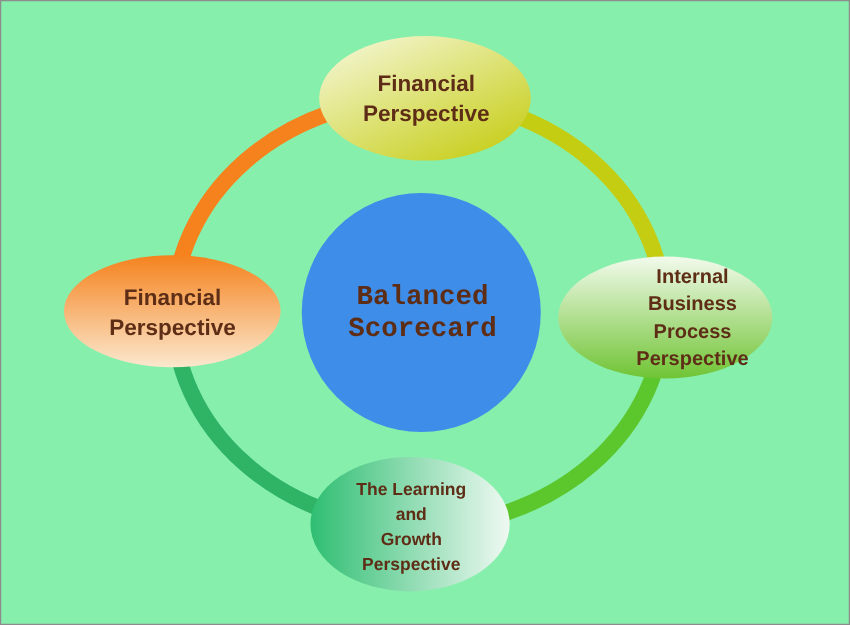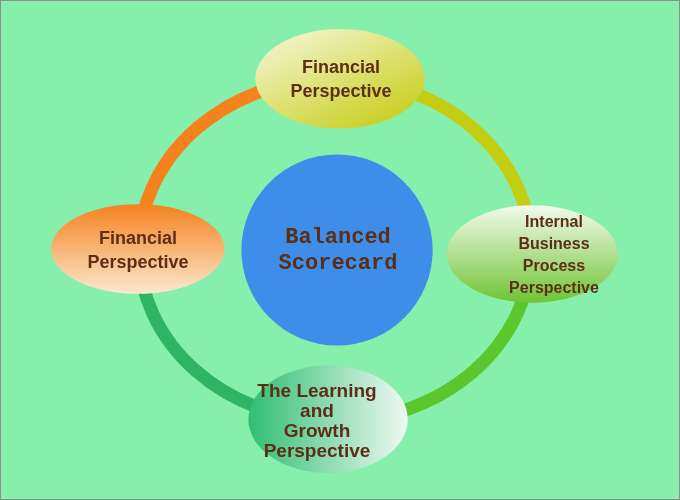--- a/index.html
+++ b/index.html
@@ -27,21 +27,21 @@
     transform: translate(-50%, -50%);
     text-align: center;
     font-weight: bold;
     color: #5E2D16;
     white-space: pre-line;
     pointer-events: none;
   }
   .label-financial { left: 340px; top: 78px;  font-size: 18px; line-height: 24px; }
   .label-customer  { left: 137px; top: 249px; font-size: 18px; line-height: 24px; }
   .label-internal  { left: 533px; top: 254px; font-size: 16px; line-height: 22px; margin-left: 20px; }
-  .label-learning  { left: 316px; top: 420px; font-size: 19px; line-height: 20px; }
+  .label-learning  { left: 328px; top: 420px; font-size: 14px; line-height: 20px; }
   .label-center    { left: 337px; top: 250px; font-size: 22px; line-height: 26px; font-family: Liberation Mono, monospace; }
 </style>
 </head>
 <body>
 
 <div class="canvas">
 
   <svg class="diagram-svg" width="678" height="498" viewBox="0 0 680 500">
     <defs>
       <linearGradient id="gradFinancial" x1="0" y1="0" x2="0.8" y2="1">

